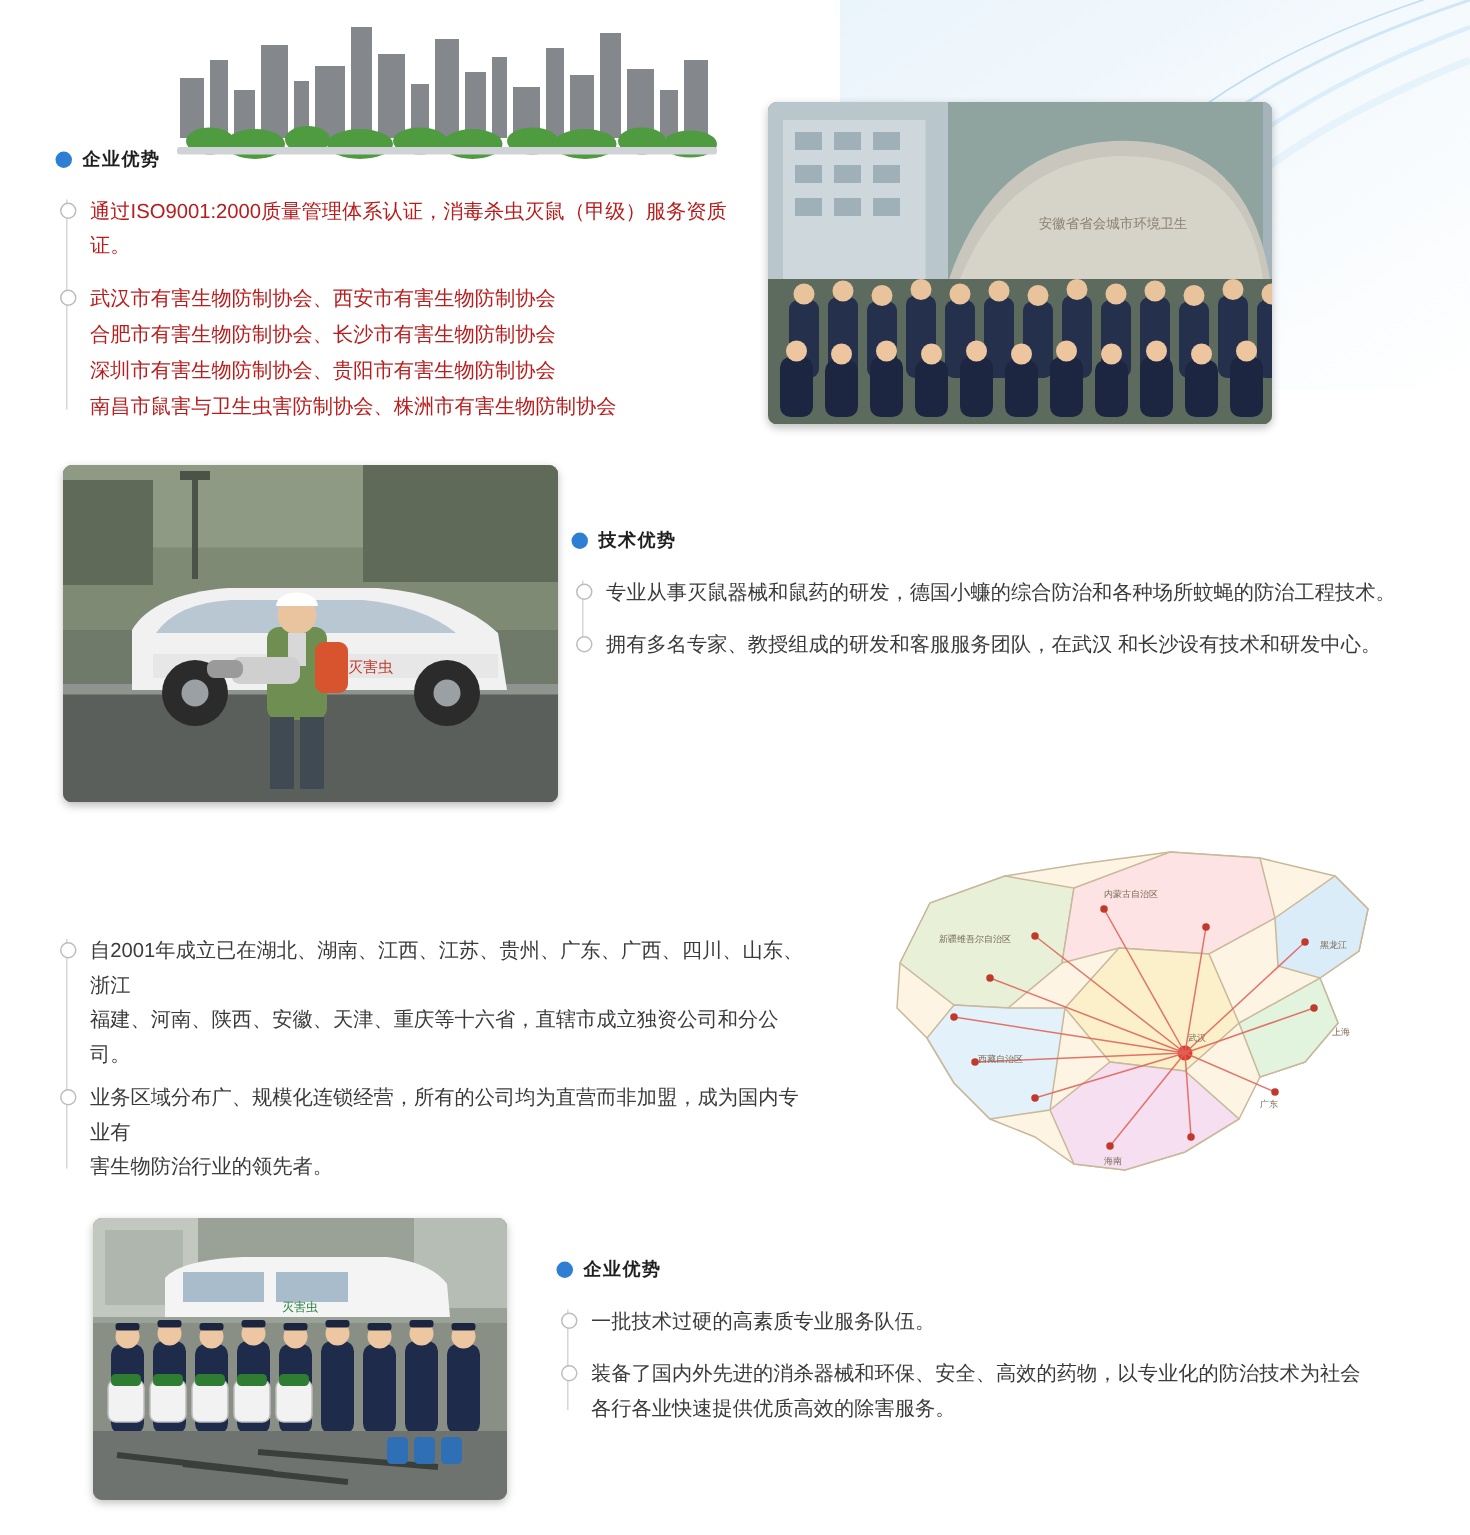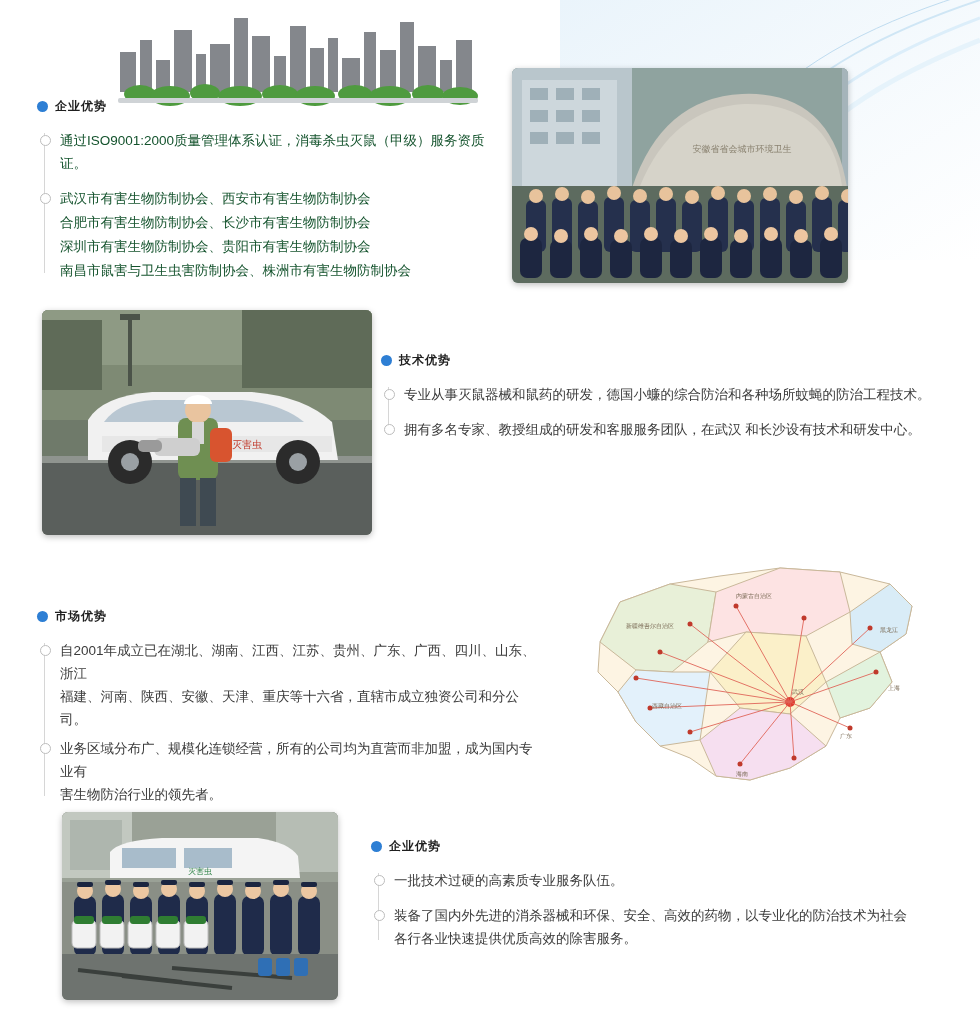--- a/index.html
+++ b/index.html
@@ -47,21 +47,21 @@
     font-size:13.5px;
     line-height:23px;
     color:#3b3b3b;
   }
   .bullet:before{
     content:"";
     position:absolute;left:2px;top:6px;
     width:9px;height:9px;border-radius:50%;
     background:#fff;border:1px solid #bdbdbd;
   }
-  .bullet.allred{color:#14532d;}
+  .bullet.allred{color:#b91c1c;}
 
   
   .bullets{position:relative;}
   .bullets:before{
     content:"";position:absolute;left:6px;top:4px;bottom:10px;
     width:1px;background:#d6d6d6;
   }
 
   
   .photo{
@@ -278,24 +278,20 @@
       <span class="dot"></span>
       <span>技术优势</span>
     </div>
     <div class="bullets">
       <div class="bullet">专业从事灭鼠器械和鼠药的研发，德国小蠊的综合防治和各种场所蚊蝇的防治工程技术。</div>
       <div class="bullet" style="margin-bottom:22px;">拥有多名专家、教授组成的研发和客服服务团队，在武汉 和长沙设有技术和研发中心。</div>
     </div>
   </div>
 
   <div class="sec" style="left:38px;top:608px;width:500px;">
-    <div class="sec-title">
-      <span class="dot"></span>
-      <span>市场优势</span>
-    </div>
     <div class="bullets">
       <div class="bullet" style="white-space:pre-line;margin-bottom:6px;">自2001年成立已在湖北、湖南、江西、江苏、贵州、广东、广西、四川、山东、浙江
 福建、河南、陕西、安徽、天津、重庆等十六省，直辖市成立独资公司和分公司。</div>
       <div class="bullet" style="white-space:pre-line;">业务区域分布广、规模化连锁经营，所有的公司均为直营而非加盟，成为国内专业有
 害生物防治行业的领先者。</div>
     </div>
   </div>
 
   <div class="map" style="left:540px;top:532px;width:400px;height:280px;">
     <svg width="400" height="280" viewBox="0 0 400 280">

